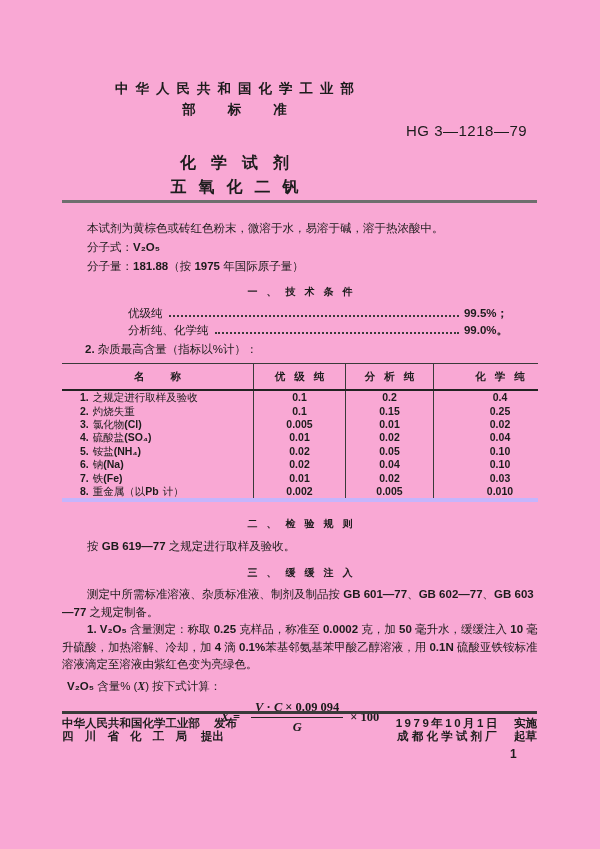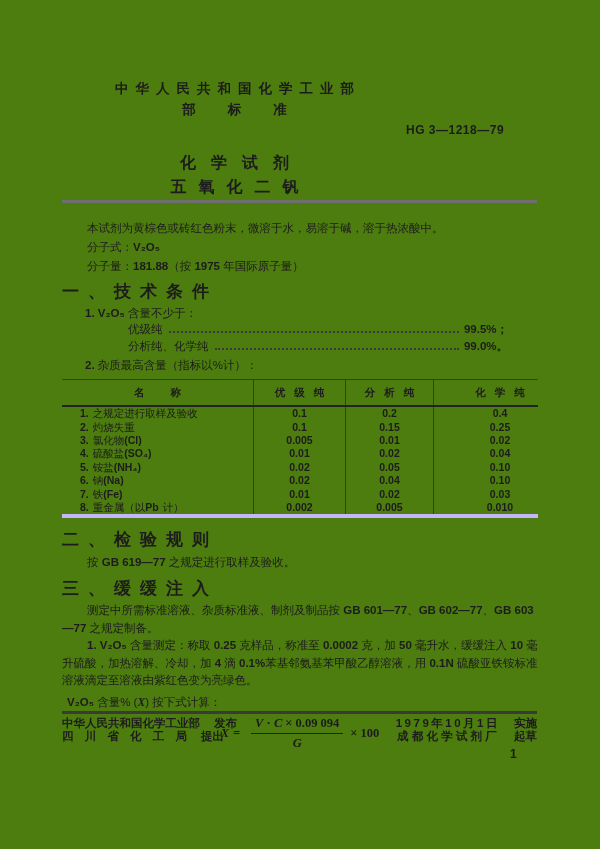--- a/index.html
+++ b/index.html
@@ -1,40 +1,40 @@
 <!DOCTYPE html>
 <html><head>
 <meta charset="utf-8">
 <style>
   * { margin:0; padding:0; box-sizing:border-box; }
   html,body { background:#e8e8e8; }
   .page {
     position:relative; width:600px; height:849px; margin:0 auto;
-    background:#4d7c0f; color:#1c1c1c; overflow:hidden;
+    background:#f9a8d4; color:#1c1c1c; overflow:hidden;
     font-family:"Liberation Sans","DejaVu Sans",sans-serif;
     font-size:11.5px; line-height:17px;
   }
   .b { font-weight:700; }
   .it { font-style:italic; font-family:"Liberation Serif","DejaVu Serif",serif; font-weight:700; }
 
   
   .hdr { position:absolute; left:62px; top:80px; width:345px; text-align:center; }
   .hdr-org { font-size:13.5px; font-weight:700; letter-spacing:7px; margin-right:-7px; }
   .hdr-type { font-size:13.5px; font-weight:700; letter-spacing:32px; margin-right:-32px; margin-top:4px; }
-  .std-code { position:absolute; left:406px; top:122px; font-size:12px; font-weight:700; letter-spacing:0.5px; }
+  .std-code { position:absolute; left:406px; top:122px; font-size:15px; font-weight:400; letter-spacing:0.5px; }
   .titles { position:absolute; left:62px; top:154px; width:345px; text-align:center; }
   .title1 { font-size:16px; font-weight:700; letter-spacing:15px; margin-right:-15px; }
   .title2 { font-size:16px; font-weight:700; letter-spacing:12px; margin-right:-12px; margin-top:7px; }
   .rule-top { position:absolute; left:62px; top:200px; width:475px; height:3px; background:#6e6e6e; }
 
   
   .content { position:absolute; left:62px; top:212px; width:476px; }
   .para { text-indent:25px; line-height:19px; }
   .p-first { margin-top:7px; }
-  .sec-title { font-size:17px; font-weight:700; letter-spacing:9px; margin-right:-9px; margin-top:7px; margin-bottom:5px; }
+  .sec-title { text-align:center; font-size:10px; font-weight:700; letter-spacing:9px; margin-right:-9px; margin-top:7px; margin-bottom:5px; }
   .item { margin-left:23px; line-height:16px; margin-top:3px; }
   .leader-row { display:flex; align-items:baseline; margin-left:66px; width:380px; line-height:16.5px; }
   .leader-dots { flex:1; border-bottom:2px dotted #3a3a3a; margin:0 5px 3px 6px; }
   .leader-val { font-weight:700; white-space:nowrap; }
 
   
   .tbl { margin-top:6px; width:476px; border-top:1.5px solid #3a3a3a; border-bottom:4px solid #c4b5fd; font-size:10.5px; }
   .thead { display:flex; border-bottom:2px solid #222; height:27px; align-items:center; font-weight:700; }
   .trow { display:flex; height:13.4px; align-items:center; }
   .tc { height:100%; display:flex; align-items:center; }
@@ -85,21 +85,20 @@
   <div class="rule-top"></div>
 
   <div class="content">
 
     <div class="para p-first">本试剂为黄棕色或砖红色粉末，微溶于水，易溶于碱，溶于热浓酸中。</div>
     <div class="para"><span>分子式：</span><span class="b">V₂O₅</span></div>
     <div class="para"><span>分子量：</span><span class="b">181.88</span><span>（按 </span><span class="b">1975</span><span> 年国际原子量）</span></div>
 
     <div class="sec-title">一、技术条件</div>
 
-    <div class="item"><span class="b">1.</span><span> </span><span class="b">V₂O₅</span><span> 含量不少于：</span></div>
 
     <div class="leader-row">
       <span>优级纯</span>
       <span class="leader-dots"></span>
       <span class="leader-val">99.5%；</span>
     </div>
     <div class="leader-row">
       <span>分析纯、化学纯</span>
       <span class="leader-dots"></span>
       <span class="leader-val">99.0%。</span>

